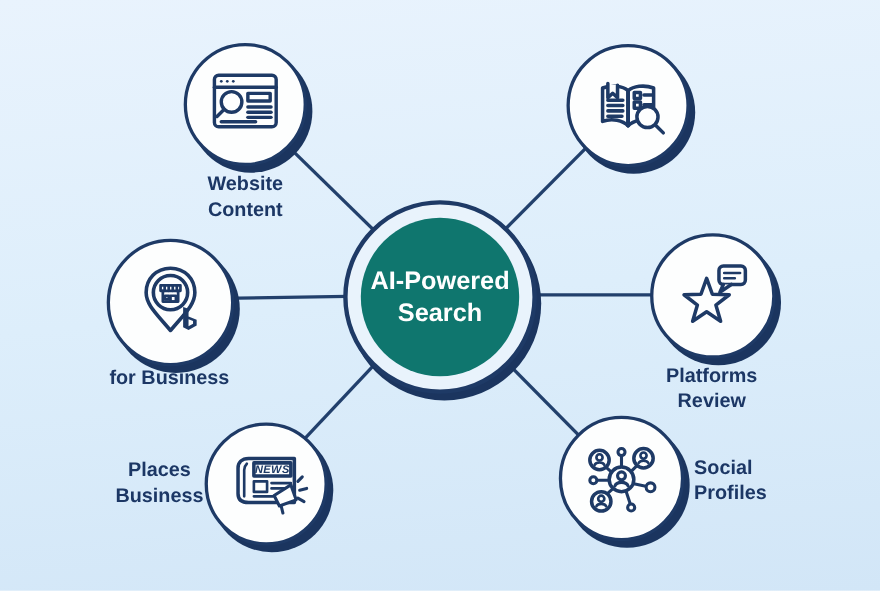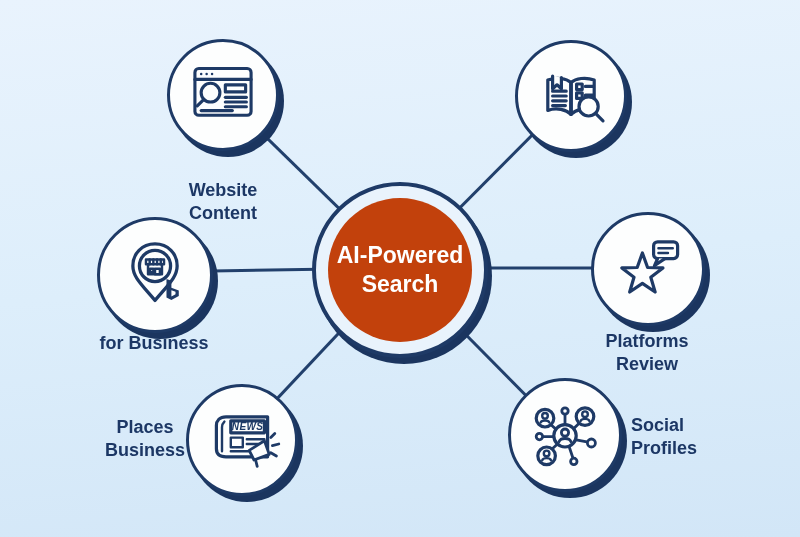--- a/index.html
+++ b/index.html
@@ -24,21 +24,21 @@
     position:absolute;z-index:2;
     width:168px;height:168px;
     border:4px solid #1e3a66;
     border-radius:50%;
     background:#e9f3fc;
     box-shadow:4px 6px 0 #1b355f;
   }
   .center-inner{
     position:absolute;left:12px;top:12px;
     width:144px;height:144px;border-radius:50%;
-    background:#c2410c;
+    background:#0f766e;
     display:flex;flex-direction:column;align-items:center;justify-content:center;
     color:#ffffff;font-weight:700;font-size:23px;line-height:29px;text-align:center;
   }
   .label{
     position:absolute;z-index:2;
     color:#1c3765;font-weight:700;font-size:18px;line-height:23px;
     text-align:center;white-space:nowrap;
   }
   .label.left-align{text-align:left;}
 </style>
@@ -76,21 +76,21 @@
         <rect x="53" y="37" width="26" height="9"></rect>
         <path d="M53,53 H80"></path>
         <path d="M53,59 H80"></path>
         <path d="M53,65 H80"></path>
         <path d="M22,70 H62"></path>
         <circle cx="34" cy="47" r="12"></circle>
         <path d="M25.5,55.5 L17,64"></path>
       </svg>
     </span>
   </div>
-  <div class="label" style="left:143px;top:156px;width:160px;margin-top:23px;">
+  <div class="label" style="left:143px;top:156px;width:160px;">
     <div>Website</div>
     <div>Content</div>
   </div>
 
   <div class="node" style="left:515px;top:40px;width:106px;height:106px;">
     <span>
       <svg width="80" height="80" viewBox="0 0 100 100" fill="none" stroke="#1e3a66" stroke-width="4" stroke-linecap="round" stroke-linejoin="round">
         <path d="M50,73 C44,67 32,64 21,68 L21,30 C32,26 44,28 50,33 Z"></path>
         <path d="M50,73 C56,67 68,64 79,68 L79,30 C68,26 56,28 50,33 Z"></path>
         <path d="M50,33 V73"></path>

